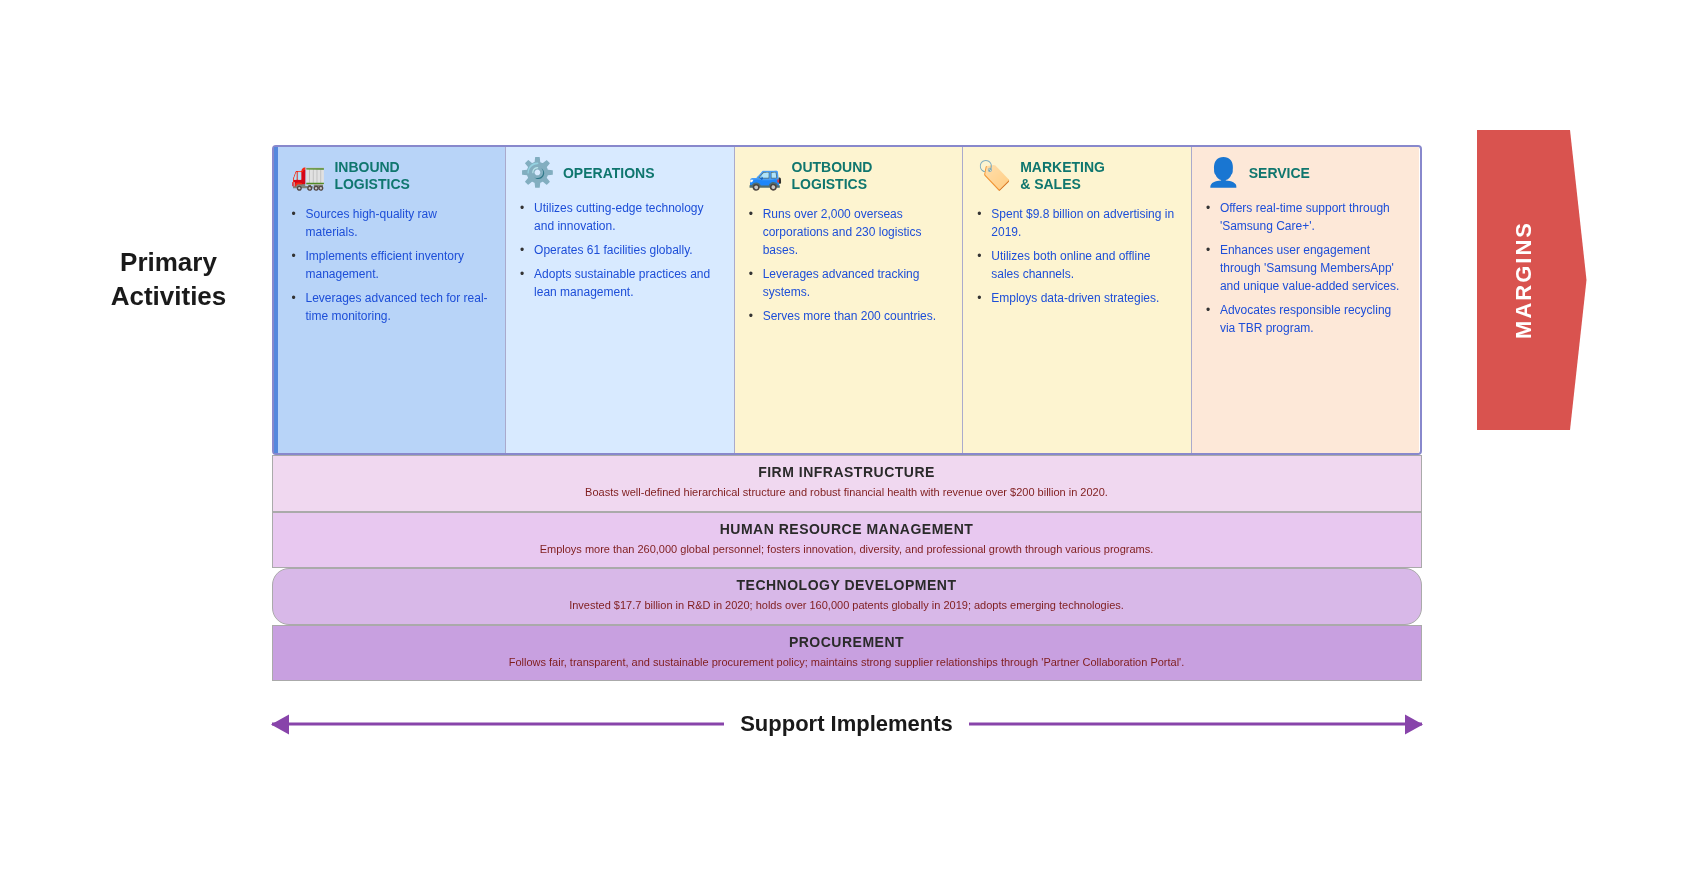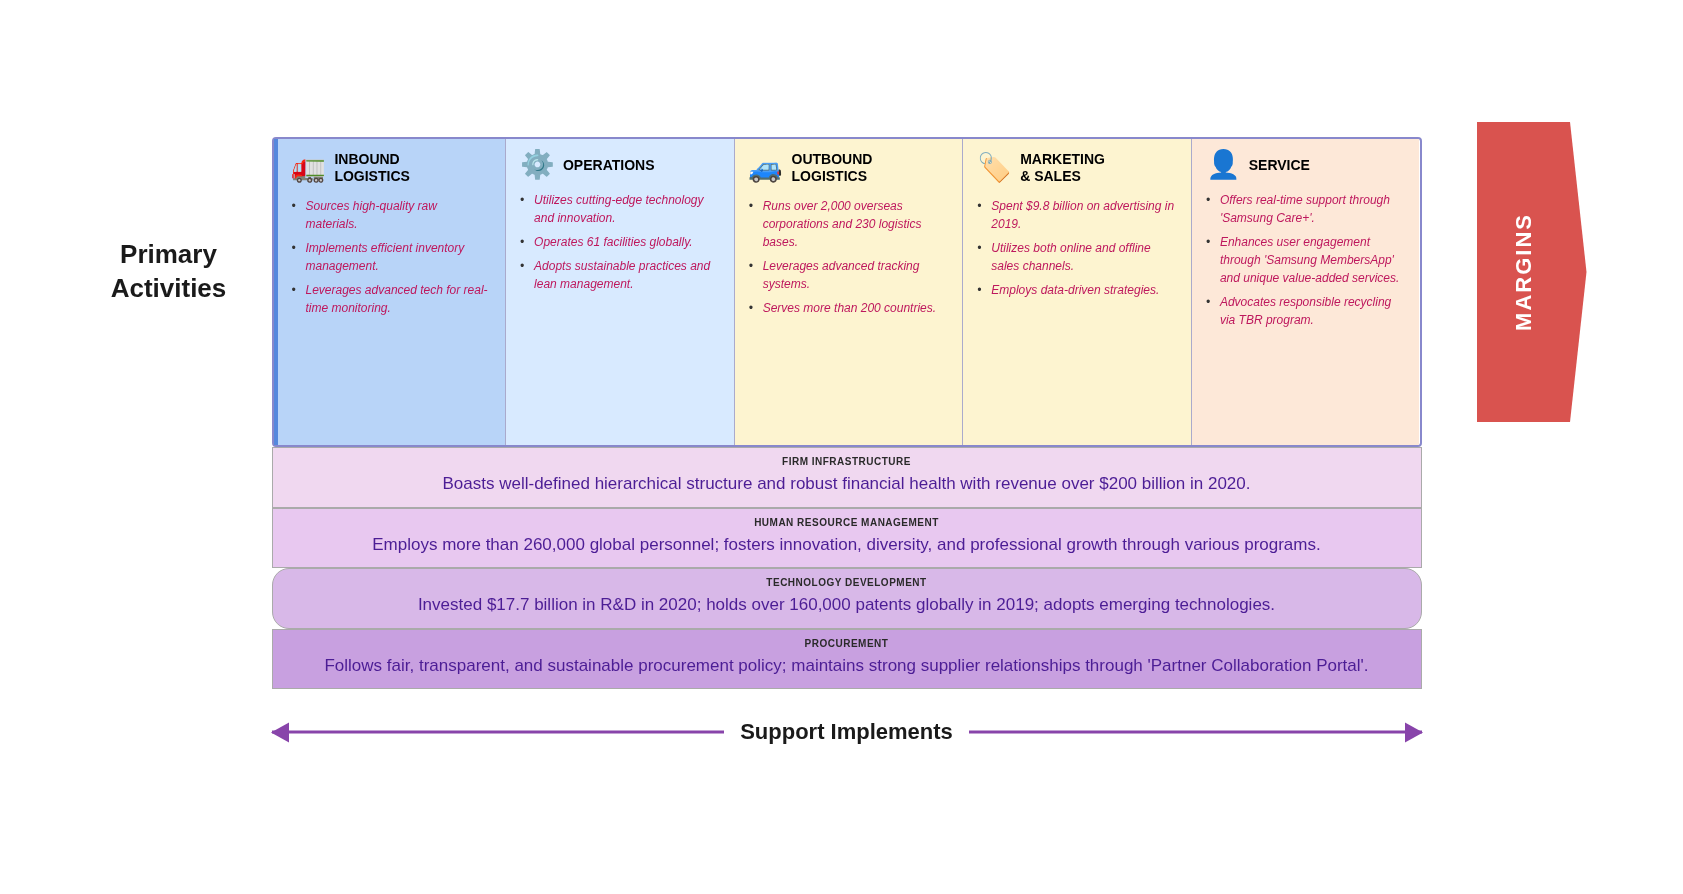--- a/index.html
+++ b/index.html
@@ -69,31 +69,30 @@
       gap: 8px;
     }
     .col-icon {
       font-size: 28px;
       line-height: 1;
       flex-shrink: 0;
     }
     .col-title {
       font-size: 14px;
       font-weight: bold;
-      color: #000000;
+      color: #0f766e;
       text-transform: uppercase;
       line-height: 1.2;
     }
     .col-bullets {
       font-size: 12px;
-      color: #be185d;
+      color: #1d4ed8;
       line-height: 1.5;
       list-style: none;
       padding: 0;
-      font-style: italic;
     }
     .col-bullets li {
       margin-bottom: 6px;
       padding-left: 14px;
       position: relative;
     }
     .col-bullets li::before {
       content: "•";
       position: absolute;
       left: 0;
@@ -146,31 +145,31 @@
       margin-bottom: 0;
       border: 1px solid #aaa;
     }
 
     .row-firm { background: #f0d8f0; }
     .row-hr { background: #e8c8f0; }
     .row-tech { background: #d8b8e8; border-radius: 17px; }
     .row-proc { background: #c8a0e0; }
 
     .row-title {
-      font-size: 10px;
+      font-size: 14px;
       font-weight: bold;
       color: #2a2a2a;
       text-align: center;
       padding: 8px 10px 4px;
       text-transform: uppercase;
       letter-spacing: 0.5px;
     }
     .row-desc {
-      font-size: 17px;
-      color: #4c1d95;
+      font-size: 11px;
+      color: #7f1d1d;
       text-align: center;
       padding: 0 30px 10px;
       line-height: 1.5;
     }
   </style>
 </head>
 <body>
 
 <div class="main-container">
 

